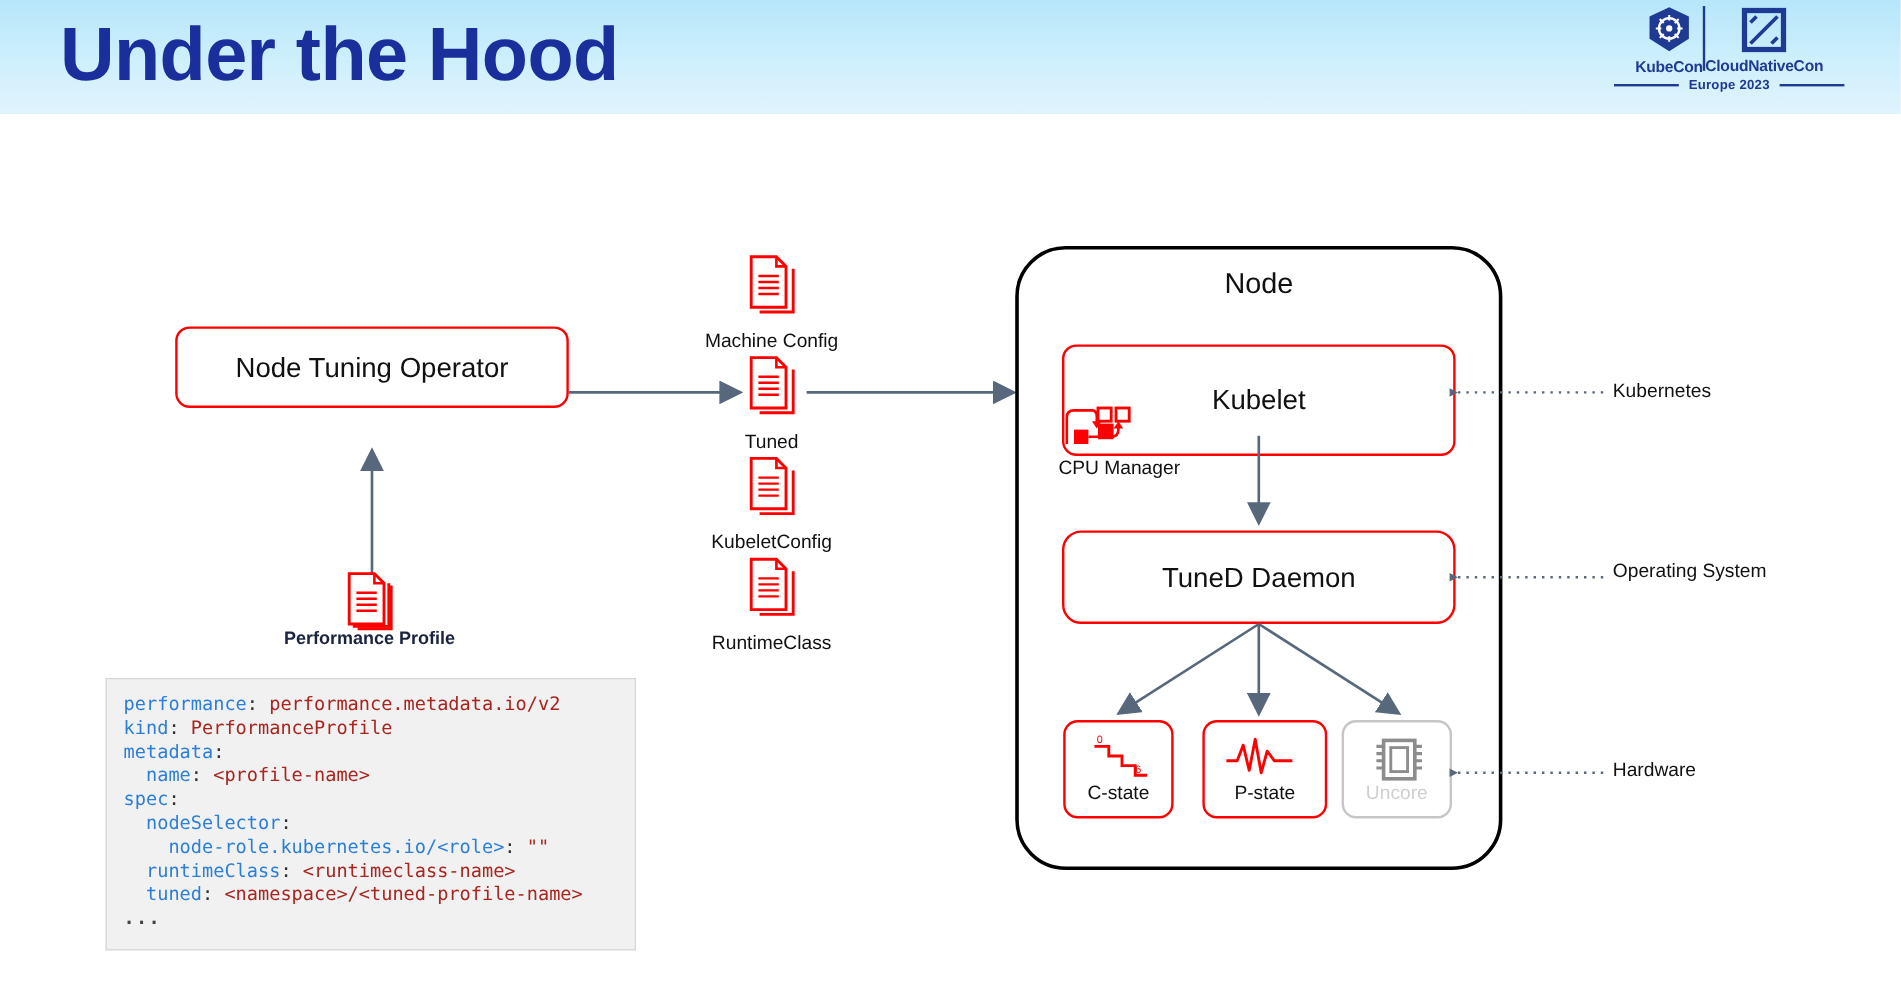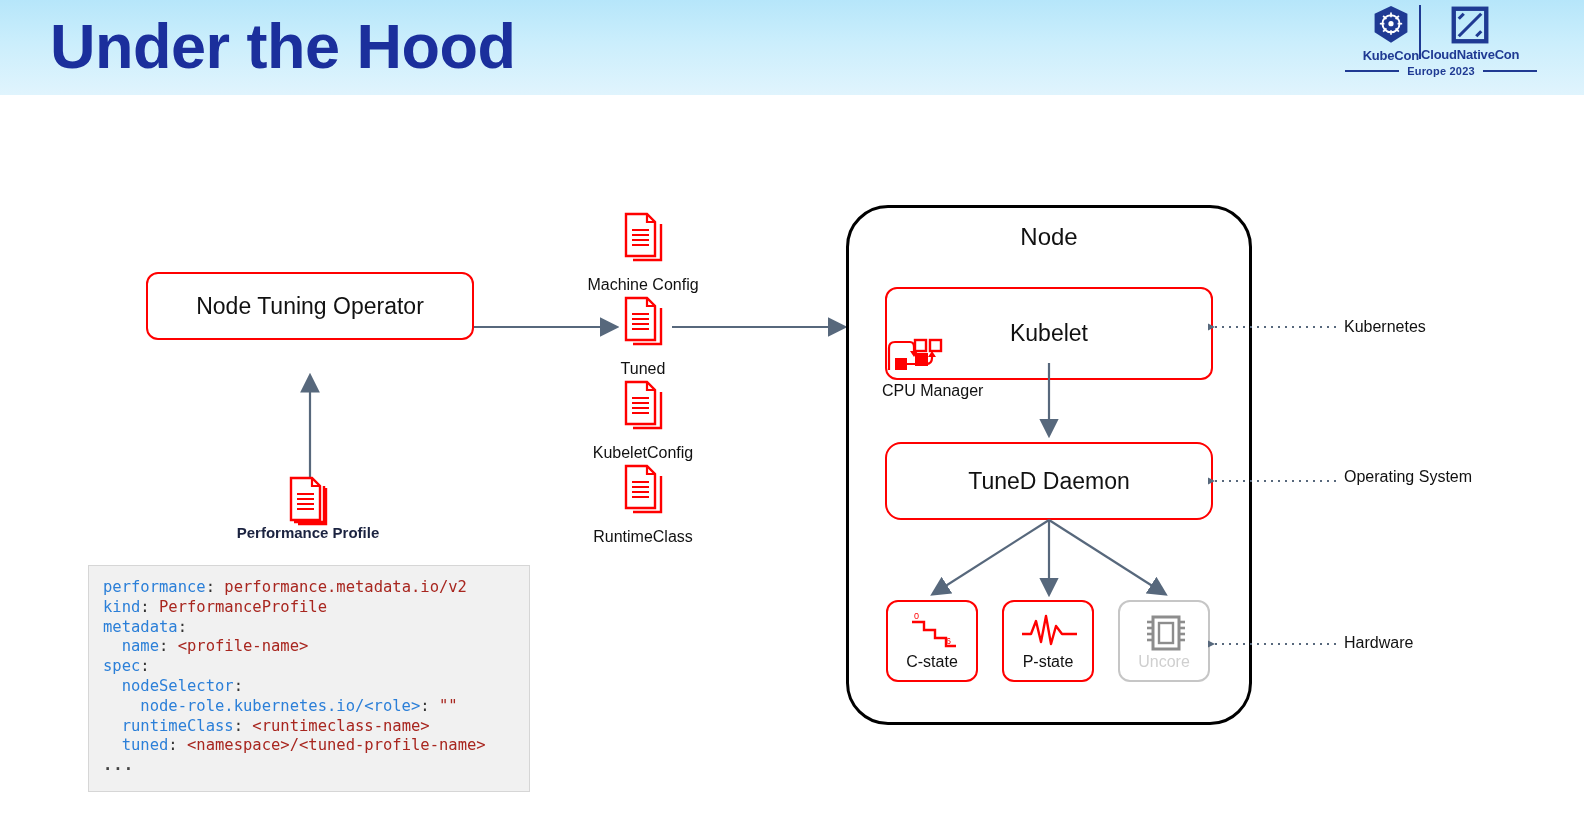--- a/index.html
+++ b/index.html
@@ -359,21 +359,21 @@
 
 <div class="node-box" style="left:886px; top:600px; width:92px; height:82px;">
   <svg width="58" height="44" viewBox="0 0 58 44" style="position:absolute; top:8px; left:16px;">
     <polyline points="8,12 20,12 20,20 31,20 31,28 42,28 42,36 52,36" fill="none" stroke="#ff0000" stroke-width="2.4"></polyline>
     <text x="10" y="9" font-size="9" fill="#ff0000" font-family="Liberation Sans, sans-serif">0</text>
     <text x="42" y="34" font-size="9" fill="#ff0000" font-family="Liberation Sans, sans-serif">6</text>
   </svg>
   <span class="mini-cap">C-state</span>
 </div>
 
-<div class="node-box" style="left:1002px; top:600px; width:92px; height:82px;">
+<div class="node-box" style="left:1002px; top:600px; width:104px; height:82px;">
   <svg width="62" height="40" viewBox="0 0 62 40" style="position:absolute; top:10px; left:15px;">
     <polyline points="3,22 12,22 17,9 22,30 27,4 32,32 37,14 43,22 58,22" fill="none" stroke="#ff0000" stroke-width="2.4" stroke-linejoin="round"></polyline>
   </svg>
   <span class="mini-cap">P-state</span>
 </div>
 
 <div class="node-box grey" style="left:1118px; top:600px; width:92px; height:82px;">
   <svg width="48" height="46" viewBox="0 0 48 46" style="position:absolute; top:8px; left:22px;">
     <rect x="11" y="7" width="26" height="32" fill="none" stroke="#8d8d8d" stroke-width="3"></rect>
     <rect x="17" y="13" width="14" height="20" fill="none" stroke="#8d8d8d" stroke-width="2.4"></rect>

